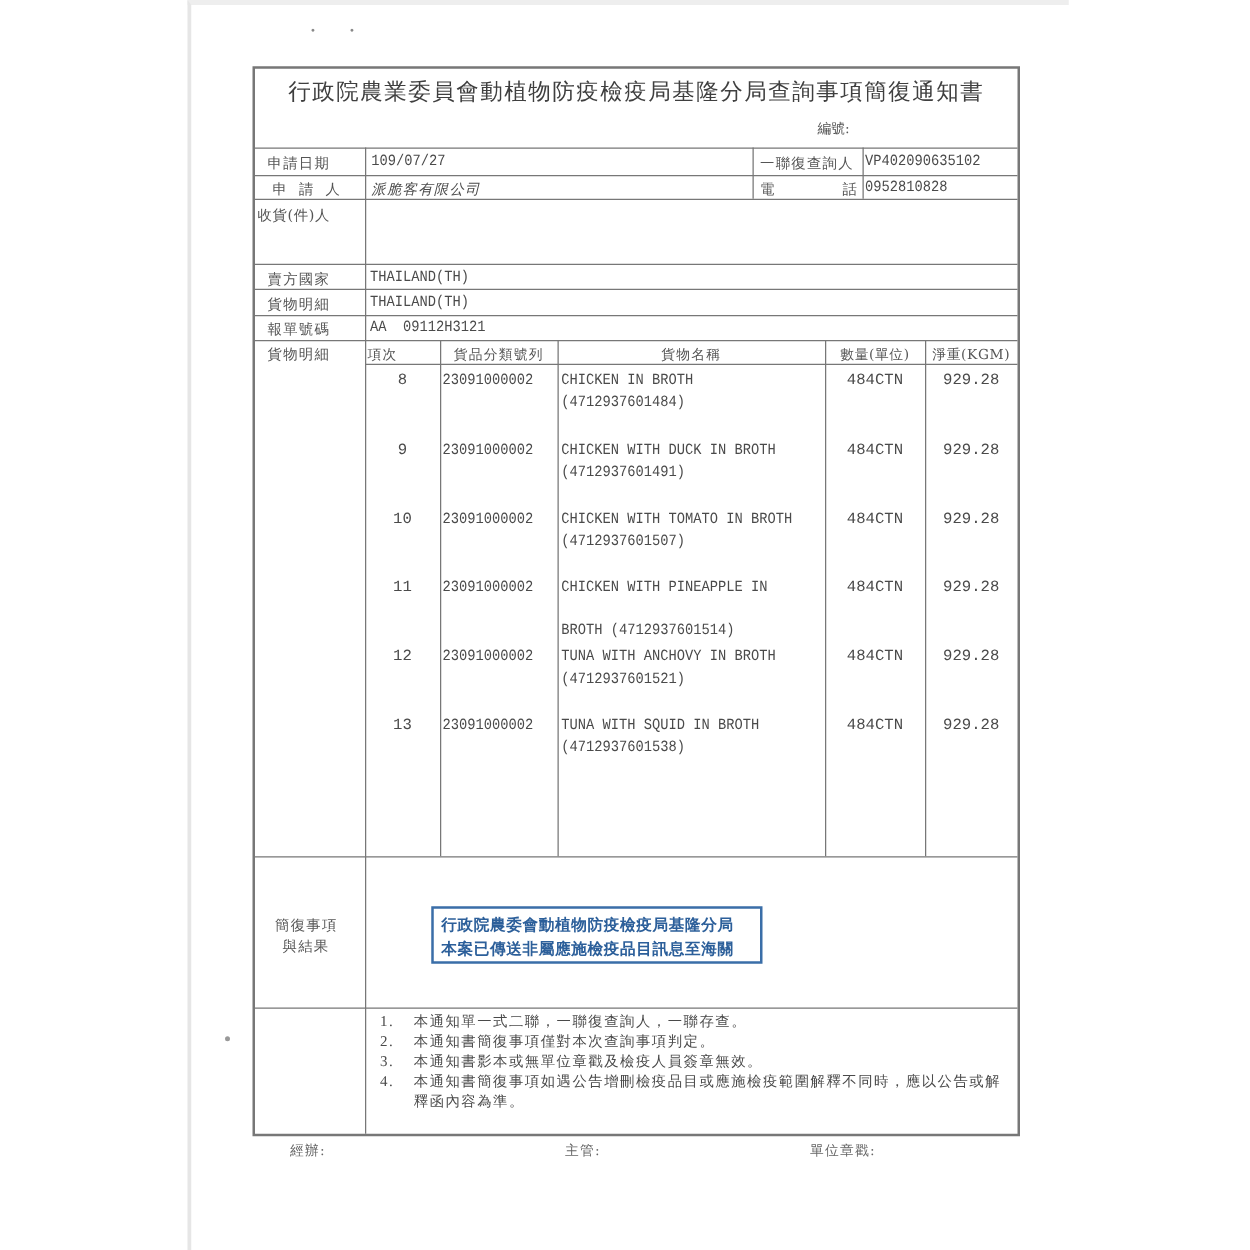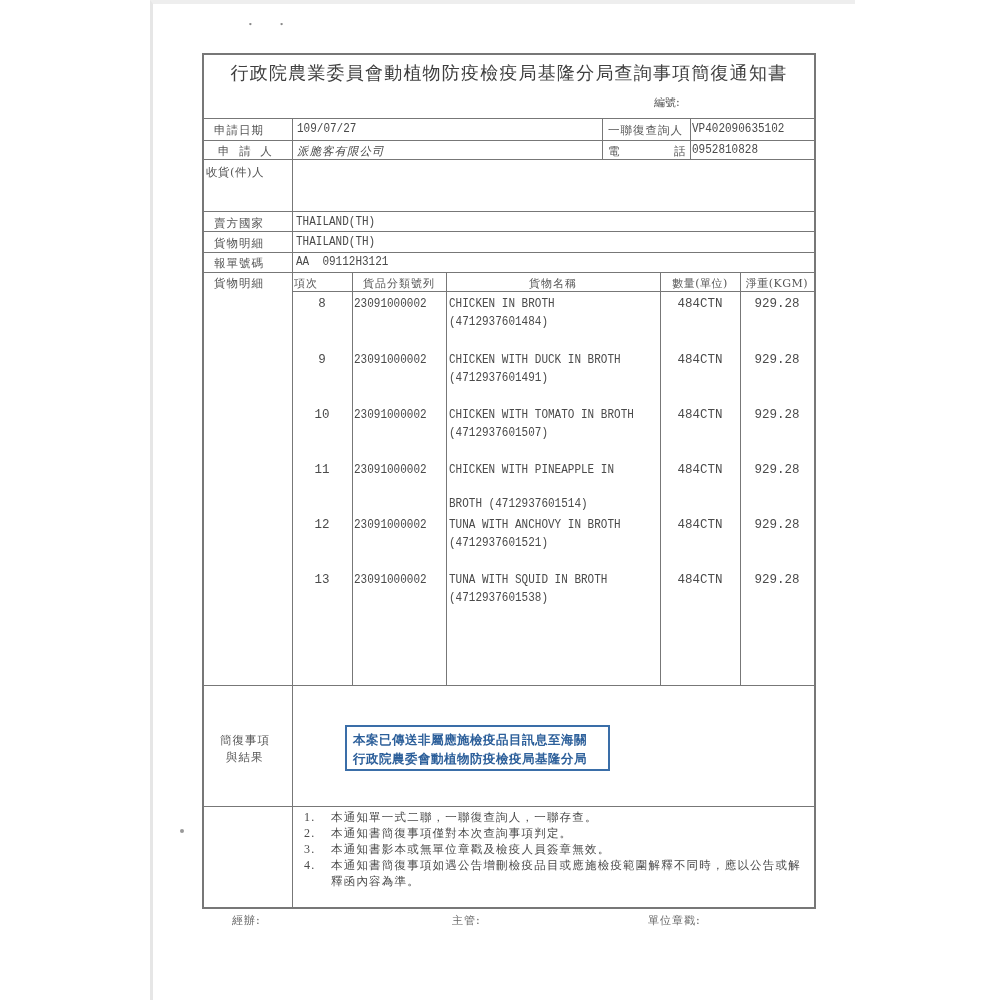--- a/index.html
+++ b/index.html
@@ -152,22 +152,22 @@
     <div class="cell" style="left:245px;top:534px;"><span class="sq">(4712937601538)</span></div>
     <div class="cell center" style="left:456px;top:516px;width:80px;">484CTN</div>
     <div class="cell center" style="left:536px;top:516px;width:74px;">929.28</div>
   </div>
 
   <div class="lbl" style="left:16px;top:678px;">簡復事項</div>
   <div class="lbl" style="left:22px;top:695px;">與結果</div>
 
 
   <div class="stamp">
+    <div>行政院農委會動植物防疫檢疫局基隆分局</div>
     <div>本案已傳送非屬應施檢疫品目訊息至海關</div>
-    <div>行政院農委會動植物防疫檢疫局基隆分局</div>
   </div>
 
   <div class="notes">
     <div class="note"><span class="num">1.</span><span>本通知單一式二聯，一聯復查詢人，一聯存查。</span></div>
     <div class="note"><span class="num">2.</span><span>本通知書簡復事項僅對本次查詢事項判定。</span></div>
     <div class="note"><span class="num">3.</span><span>本通知書影本或無單位章戳及檢疫人員簽章無效。</span></div>
     <div class="note"><span class="num">4.</span><span>本通知書簡復事項如遇公告增刪檢疫品目或應施檢疫範圍解釋不同時，應以公告或解釋函內容為準。</span></div>
   </div>
 </div>
 

